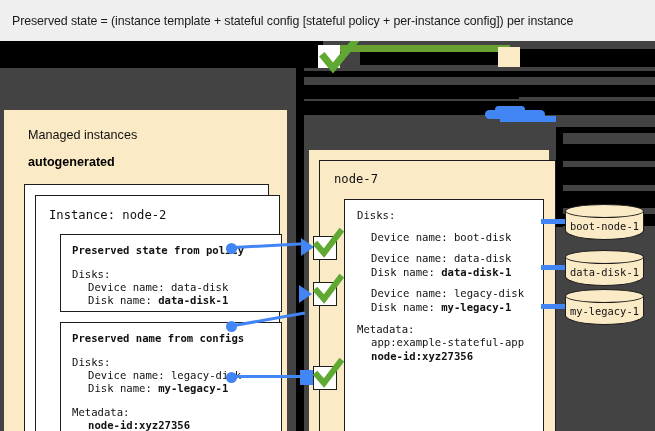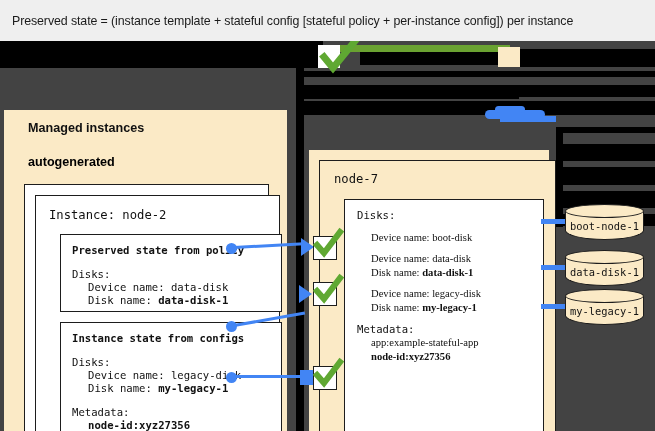--- a/index.html
+++ b/index.html
@@ -32,22 +32,22 @@
 
   
   .redact{ position:absolute; background:#000000; }
 
   
   #managed-panel{
     position:absolute; left:4px; top:69px; width:283px; height:347px;
     background:#fbeac6;
   }
   #managed-title{
-    position:absolute; left:24px; top:11px;
-    font-size:12.6px; font-weight:bold; color:#111;
+    position:absolute; left:24px; top:18px;
+    font-size:12.6px; font-weight:normal; color:#111;
   }
   #managed-sub{
     position:absolute; left:24px; top:29px;
     font-size:12.6px; color:#111;
   }
   #managed-auto{
     position:absolute; left:24px; top:45px;
     font-size:12.6px; font-weight:bold; color:#000000;
   }
 
@@ -94,21 +94,21 @@
   }
   #live-white{
     position:absolute; left:24px; top:38px; width:200px; height:240px;
     background:#ffffff; border:1.3px solid #1d1d1d;
     font-family:"DejaVu Sans Mono", monospace;
     font-size:10.6px; line-height:13.6px; color:#111;
     padding:9px 6px 6px 12px;
   }
   #live-white .bt{ font-weight:bold; }
   .blk{ margin-bottom:8px; }
-  .ind{ padding-left:14px; display:block;font-family:Liberation Serif, serif; }
+  .ind{ padding-left:14px; display:block; }
 
   
   .check-badge{
     position:absolute; width:24px; height:24px;
     background:#ffffff; border:1.5px solid #1d1d1d;
     z-index:30;
   }
   .check-badge svg{ position:absolute; left:-1px; top:-8px; overflow:visible; }
 
   
@@ -200,21 +200,21 @@
 
       <div class="inner-box" id="policy-box">
         <div class="bt">Preserved state from policy</div>
         <div style="height:11px"></div>
         <div>Disks:</div>
         <span class="ind1">Device name: data-disk</span>
         <span class="ind1"><span>Disk name:</span> <span class="bt">data-disk-1</span></span>
       </div>
 
       <div class="inner-box" id="configs-box">
-        <div class="bt">Instance state from configs</div>
+        <div class="bt">Preserved name from configs</div>
         <div style="height:11px"></div>
         <div>Disks:</div>
         <span class="ind1">Device name: legacy-disk</span>
         <span class="ind1"><span>Disk name:</span> <span class="bt">my-legacy-1</span></span>
         <div style="height:11px"></div>
         <div>Metadata:</div>
         <span class="ind1 bt">node-id:xyz27356</span>
       </div>
     </div>
   </div>

